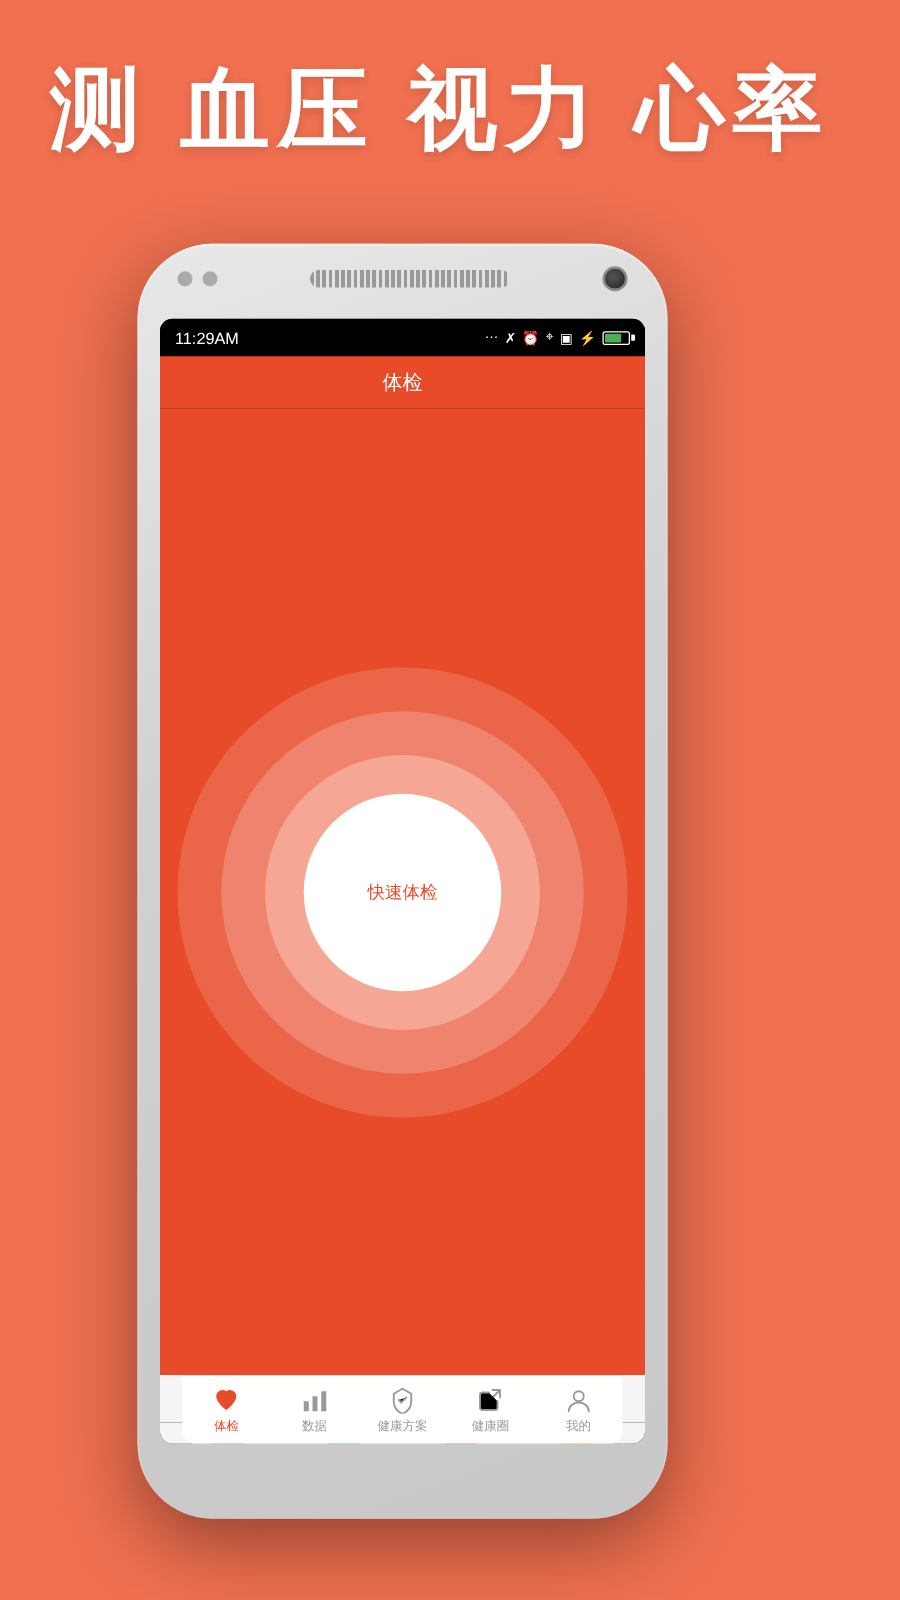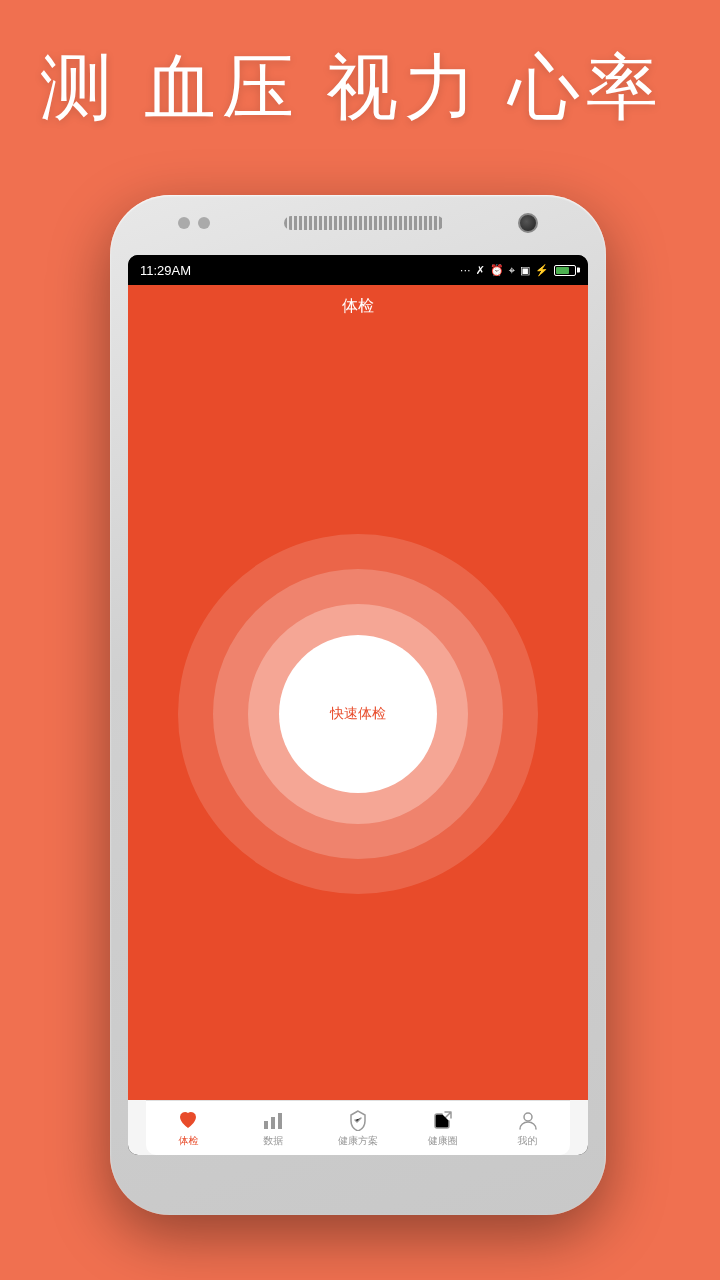--- a/index.html
+++ b/index.html
@@ -13,41 +13,41 @@
     }
 
     
     .page-headline {
       position: absolute;
       top: 40px;
       left: 40px;
       right: 40px;
       color: white;
       font-size: 72px;
-      font-weight: 400;
+      font-weight: 700;
       letter-spacing: 6px;
       text-shadow: 0 2px 8px rgba(0,0,0,0.15);
     }
 
     
     .phone-wrapper {
       position: absolute;
       top: 195px;
       left: 50%;
       transform: translateX(-50%);
       width: 500px;
       height: 1020px;
     }
 
     
     .phone-shell {
       position: absolute;
       top: 0;
       left: 0;
-      width: 496px;
+      width: 424px;
       height: 1020px;
       background: linear-gradient(160deg, #e8e8e8 0%, #d0d0d0 40%, #c8c8c8 100%);
       border-radius: 60px;
       box-shadow: 0 20px 60px rgba(0,0,0,0.4), inset 0 1px 2px rgba(255,255,255,0.8);
     }
 
     
     .phone-top {
       position: absolute;
       top: 18px;

